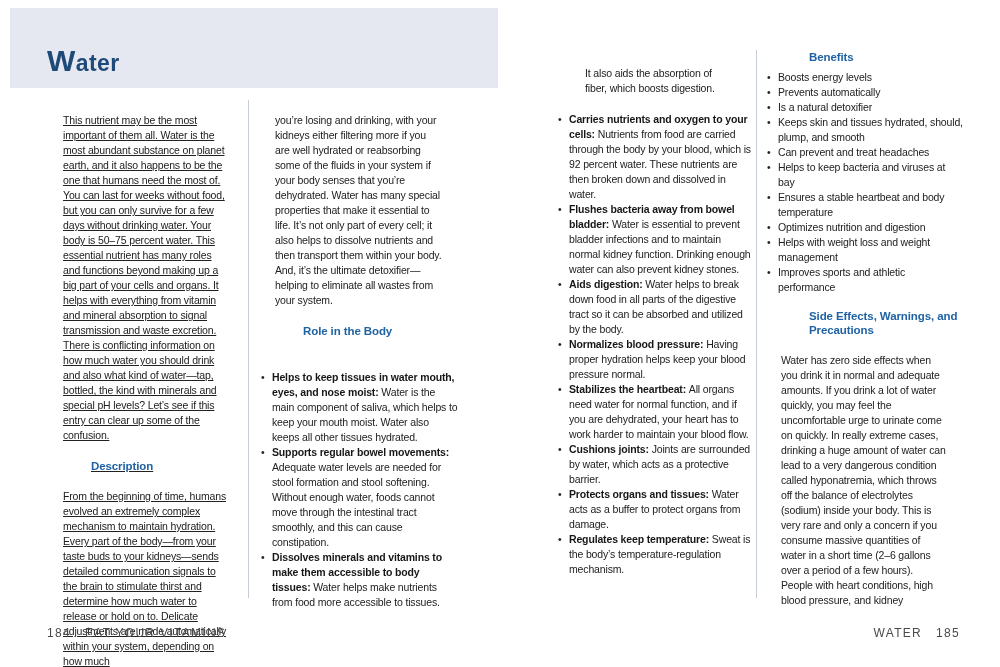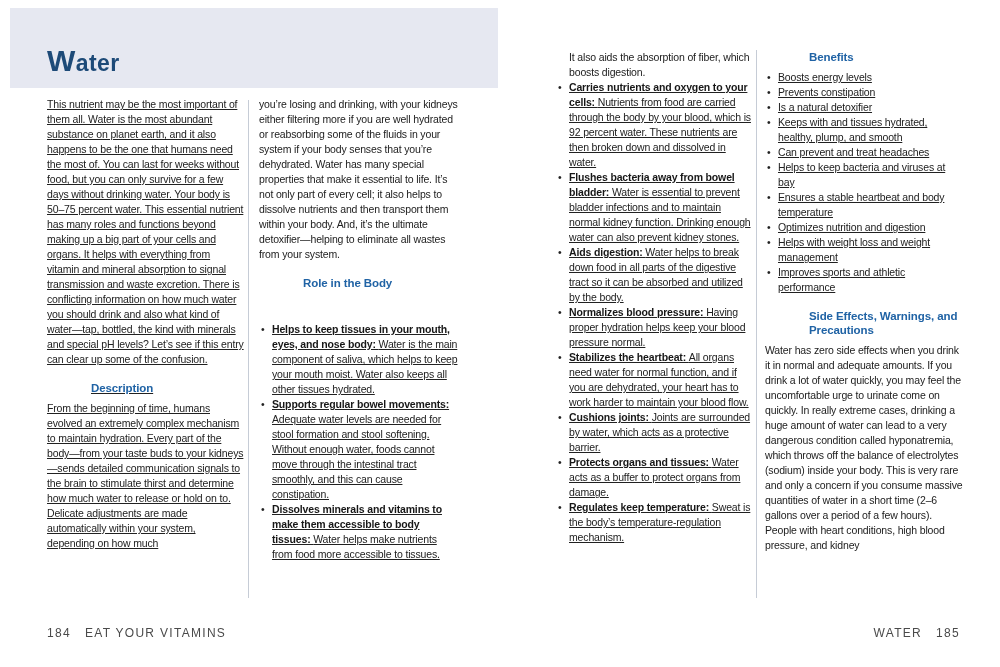--- a/index.html
+++ b/index.html
@@ -24,28 +24,28 @@
   .col {
     position:absolute;
     font-size:10.5px; line-height:15px;
     letter-spacing:-0.15px;
     text-align:left;
   }
   .col1 { left:47px;  top:97px; width:197px;text-decoration:underline; }
   .col2 { left:259px; top:97px; width:199px; }
   .col3 { left:556px; top:50px; width:196px; }
   .col4 { left:765px; top:50px; width:198px; }
-  .col p { margin:0; }
+  .col p { margin:16px; }
   .section-heading {
     color:#2063a5; font-size:11.5px; font-weight:bold;
     line-height:14px; margin:14px 0 6px 0; letter-spacing:-0.1px;padding-left:44px;
   }
   .section-heading.first { margin-top:0; }
   .section-heading.gap-after { margin-bottom:32px; }
-  ul.bullets { margin:0; padding:0 0 0 13px; list-style:none;text-decoration:underline; }
+  ul.bullets { margin:0; padding:0 0 0 13px; list-style:none; }
   ul.bullets li { position:relative; margin:0; }
   ul.bullets li::before {
     content:"\2022";
     position:absolute; left:-11px; top:0;
   }
   ul.bullets strong, .col strong { font-weight:bold; color:#171717; }
   .carryover { padding-left:13px; }
   .vdivider { position:absolute; width:1px; background:#c6ccd6; }
   .vdivider.left-page  { left:248px; top:100px; height:498px; }
   .vdivider.right-page { left:756px; top:50px;  height:548px; }
@@ -69,21 +69,21 @@
   <h3 class="section-heading">Description</h3>
   <p>From the beginning of time, humans evolved an extremely complex mechanism to maintain hydration. Every part of the body—from your taste buds to your kidneys—sends detailed communication signals to the brain to stimulate thirst and determine how much water to release or hold on to. Delicate adjustments are made automatically within your system, depending on how much</p>
 </div>
 
 <div class="vdivider left-page"></div>
 
 <div class="col col2">
   <p>you’re losing and drinking, with your kidneys either filtering more if you are well hydrated or reabsorbing some of the fluids in your system if your body senses that you’re dehydrated. Water has many special properties that make it essential to life. It’s not only part of every cell; it also helps to dissolve nutrients and then transport them within your body. And, it’s the ultimate detoxifier—helping to eliminate all wastes from your system.</p>
   <h3 class="section-heading gap-after">Role in the Body</h3>
   <ul class="bullets">
-      <li><strong>Helps to keep tissues in your mouth, eyes, and nose body: </strong>Water is the main component of saliva, which helps to keep your mouth moist. Water also keeps all other tissues hydrated.</li>
+      <li><strong>Helps to keep tissues in water mouth, eyes, and nose moist: </strong>Water is the main component of saliva, which helps to keep your mouth moist. Water also keeps all other tissues hydrated.</li>
       <li><strong>Supports regular bowel movements: </strong>Adequate water levels are needed for stool formation and stool softening. Without enough water, foods cannot move through the intestinal tract smoothly, and this can cause constipation.</li>
       <li><strong>Dissolves minerals and vitamins to make them accessible to body tissues: </strong>Water helps make nutrients from food more accessible to tissues.</li>
     </ul>
 </div>
 
 <div class="col col3">
   <p class="carryover">It also aids the absorption of fiber, which boosts digestion.</p>
   <ul class="bullets">
       <li><strong>Carries nutrients and oxygen to your cells: </strong>Nutrients from food are carried through the body by your blood, which is 92 percent water. These nutrients are then broken down and dissolved in water.</li>
       <li><strong>Flushes bacteria away from bowel bladder: </strong>Water is essential to prevent bladder infections and to maintain normal kidney function. Drinking enough water can also prevent kidney stones.</li>
@@ -95,23 +95,23 @@
       <li><strong>Regulates keep temperature: </strong>Sweat is the body’s temperature-regulation mechanism.</li>
     </ul>
 </div>
 
 <div class="vdivider right-page"></div>
 
 <div class="col col4">
   <h3 class="section-heading first">Benefits</h3>
   <ul class="bullets">
       <li>Boosts energy levels</li>
-      <li>Prevents constipation</li>
+      <li>Prevents automatically</li>
       <li>Is a natural detoxifier</li>
-      <li>Keeps with and tissues hydrated, healthy, plump, and smooth</li>
+      <li>Keeps skin and tissues hydrated, should, plump, and smooth</li>
       <li>Can prevent and treat headaches</li>
       <li>Helps to keep bacteria and viruses at bay</li>
       <li>Ensures a stable heartbeat and body temperature</li>
       <li>Optimizes nutrition and digestion</li>
       <li>Helps with weight loss and weight management</li>
       <li>Improves sports and athletic performance</li>
     </ul>
   <h3 class="section-heading">Side Effects, Warnings, and Precautions</h3>
   <p>Water has zero side effects when you drink it in normal and adequate amounts. If you drink a lot of water quickly, you may feel the uncomfortable urge to urinate come on quickly. In really extreme cases, drinking a huge amount of water can lead to a very dangerous condition called hyponatremia, which throws off the balance of electrolytes (sodium) inside your body. This is very rare and only a concern if you consume massive quantities of water in a short time (2–6 gallons over a period of a few hours). People with heart conditions, high blood pressure, and kidney</p>
 </div>

